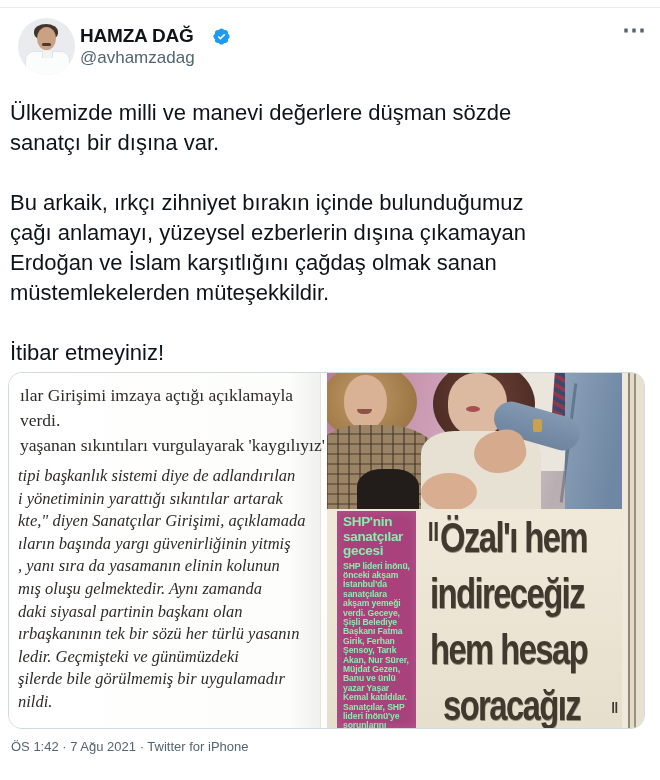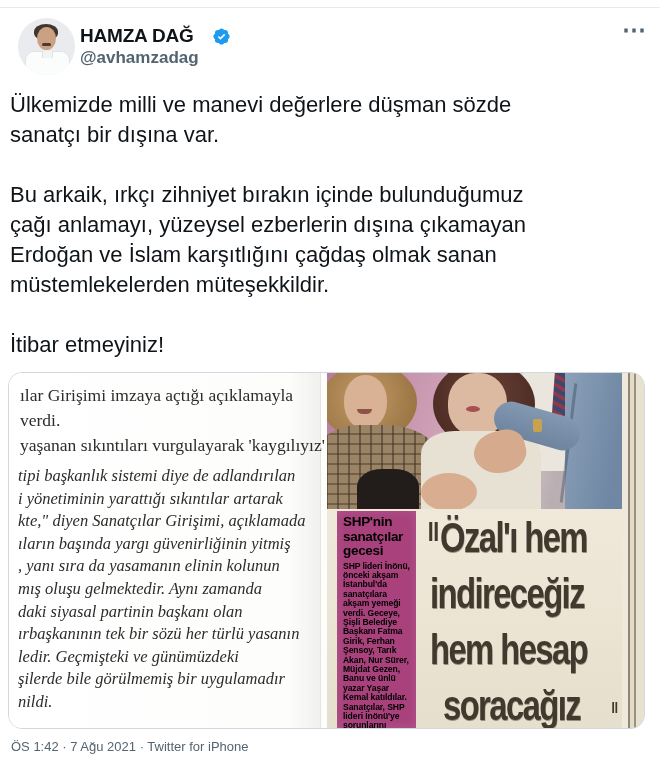--- a/index.html
+++ b/index.html
@@ -13,27 +13,27 @@
   .av-hair{position:absolute;left:16px;top:6px;width:24px;height:16px;border-radius:50% 50% 42% 42%;background:#42352c;}
   .av-face{position:absolute;left:19px;top:9px;width:19px;height:23px;border-radius:50%;background:#cba183;}
   .av-mustache{position:absolute;left:24px;top:25px;width:9px;height:3px;border-radius:2px;background:#4a3a30;}
   .av-shirt{position:absolute;left:7px;top:33px;width:43px;height:26px;border-radius:9px 9px 0 0;
             background:#fbfcfc;border:1px solid #e0e3e5;}
   .av-collar{position:absolute;left:24px;top:33px;width:9px;height:7px;background:#f2f4f4;
              border-left:1px solid #dfe2e4;border-right:1px solid #dfe2e4;}
   .name-row{position:absolute;left:80px;top:25px;display:flex;align-items:center;gap:18px;}
   .name{font-weight:bold;font-size:19px;letter-spacing:-0.2px;cursor:pointer;}
   .badge{width:19px;height:19px;display:inline-block;}
-  .handle{position:absolute;left:80px;top:48px;font-size:17px;color:#536471;cursor:pointer;font-weight:bold;}
+  .handle{position:absolute;left:80px;top:48px;font-size:17px;color:#536471;cursor:pointer;}
   .more{position:absolute;right:13px;top:20px;font-size:24px;line-height:20px;letter-spacing:1px;
         color:#536471;cursor:pointer;font-weight:bold;}
 
   
   .tweet-text{position:absolute;left:10px;top:90px;font-size:22px;line-height:30px;color:#0f1419;}
-  .tweet-text .para{margin:0 0 30px 0;}
+  .tweet-text .para{margin:8px 0 30px 0;}
   .tweet-text .tl{white-space:nowrap;}
 
   
   .embed{position:absolute;left:8px;top:372px;width:635px;height:355px;border:1px solid #cfd9de;
          border-radius:14px;overflow:hidden;background:#fdfdfc;cursor:pointer;}
 
   .article{position:absolute;left:0;top:0;width:311px;height:100%;
            background:linear-gradient(90deg,#ffffff,#fdfdfc 90%,#f1f1ef 99%);
            border-right:1px solid #e4e4e1;}
   .art-p{position:absolute;font-family:"Liberation Serif","DejaVu Serif",serif;color:#2e2c2a;}
@@ -71,21 +71,21 @@
            background:linear-gradient(180deg,#8398b1,#6e849f);}
   .man-hand{left:147px;top:58px;width:52px;height:42px;border-radius:55% 45% 50% 60%;
             transform:rotate(-14deg);background:#d6ab8d;}
   .watch{left:206px;top:46px;width:9px;height:13px;border-radius:2px;background:#caa24e;}
   .hands-low{left:94px;top:100px;width:56px;height:38px;border-radius:50%;background:#d9ae90;}
 
   
   .newsprint{position:absolute;left:0;top:136px;right:22px;bottom:0;
              background:linear-gradient(180deg,#f0e9da,#e7dfcd);}
   .sidebar{position:absolute;left:10px;top:138px;width:79px;bottom:0;background:#a8417c;
-           color:#000000;box-sizing:border-box;padding:4px 5px 2px 6px;
+           color:#86efac;box-sizing:border-box;padding:4px 5px 2px 6px;
            box-shadow:inset 0 0 12px rgba(255,255,255,.12);}
   .sidebar-title{font-size:13.5px;font-weight:bold;line-height:14.5px;letter-spacing:-0.3px;}
   .sidebar-body{margin-top:3px;font-size:8.6px;line-height:9.4px;font-weight:bold;letter-spacing:-0.1px;}
   .headline-block{position:absolute;left:100px;top:136px;width:195px;bottom:0;color:#42392e;}
   .hl{position:absolute;font-weight:bold;font-size:42px;letter-spacing:-2px;white-space:nowrap;
       transform:scaleX(.78);transform-origin:0 50%;color:#42392e;
       text-shadow:0.5px 0.5px 0 rgba(50,42,32,.45);}
   .hl1{left:13px;top:5px;}
   .hl2{left:3px;top:61px;}
   .hl3{left:3px;top:117px;}

